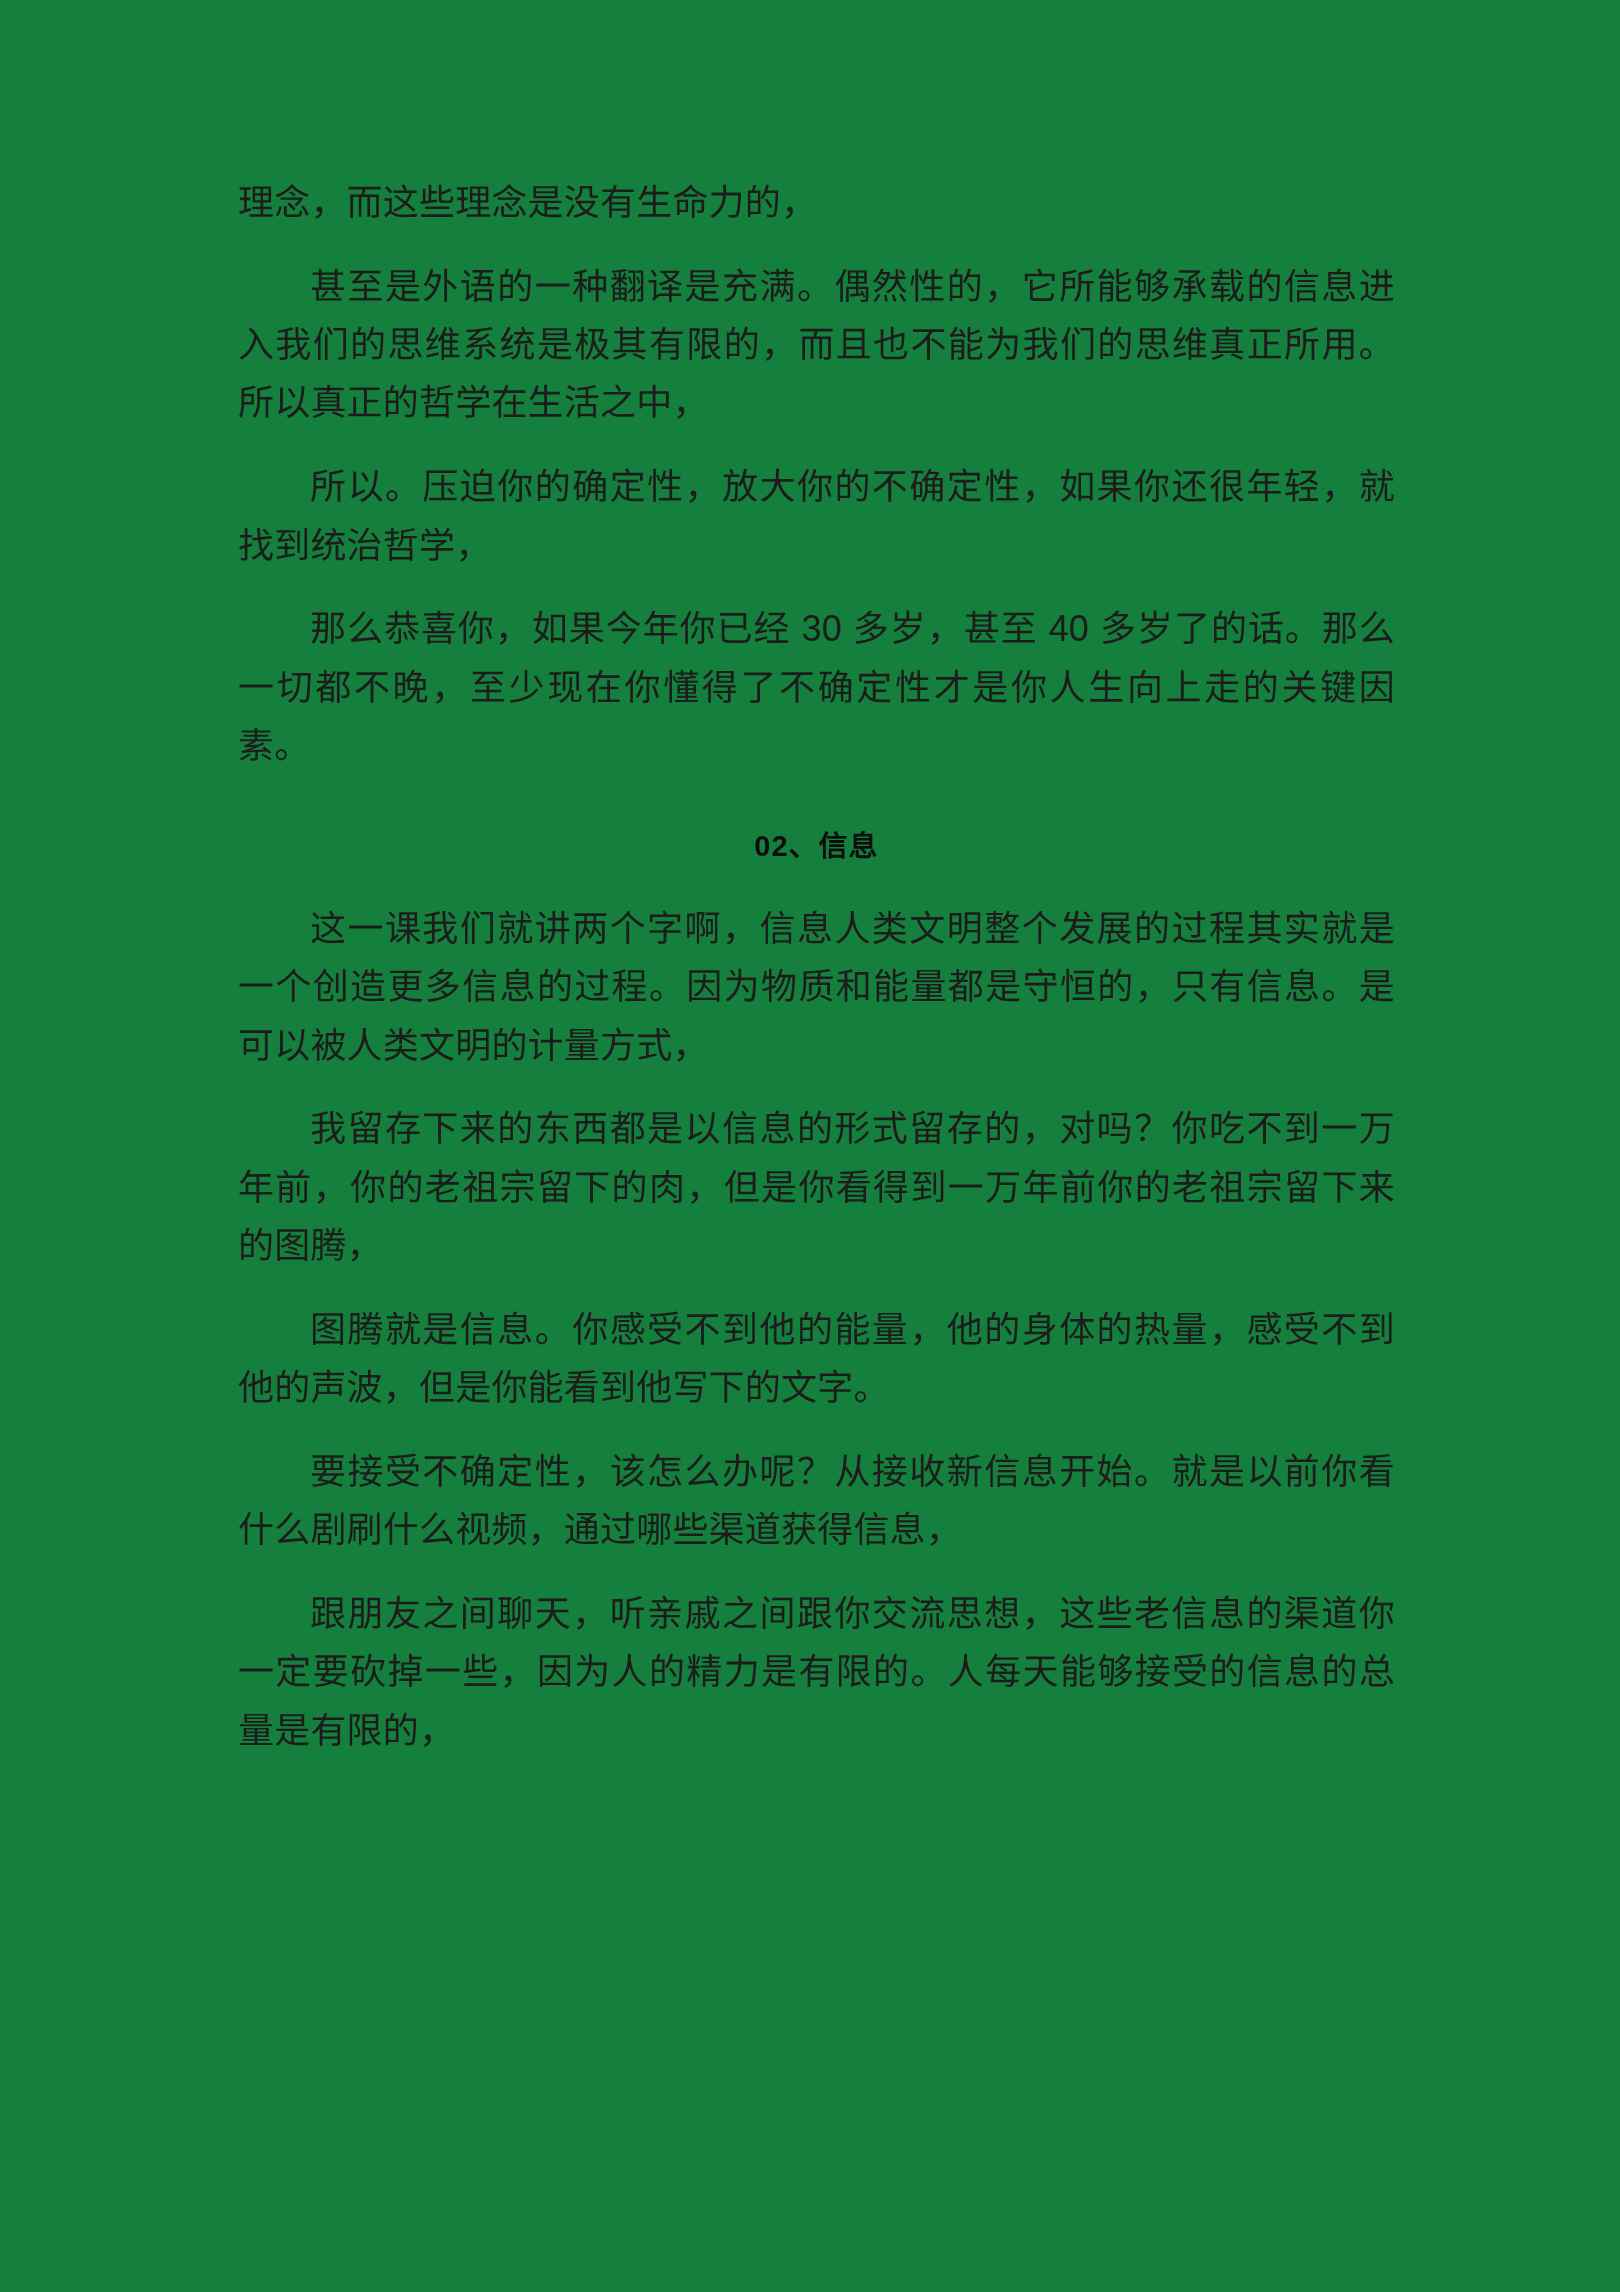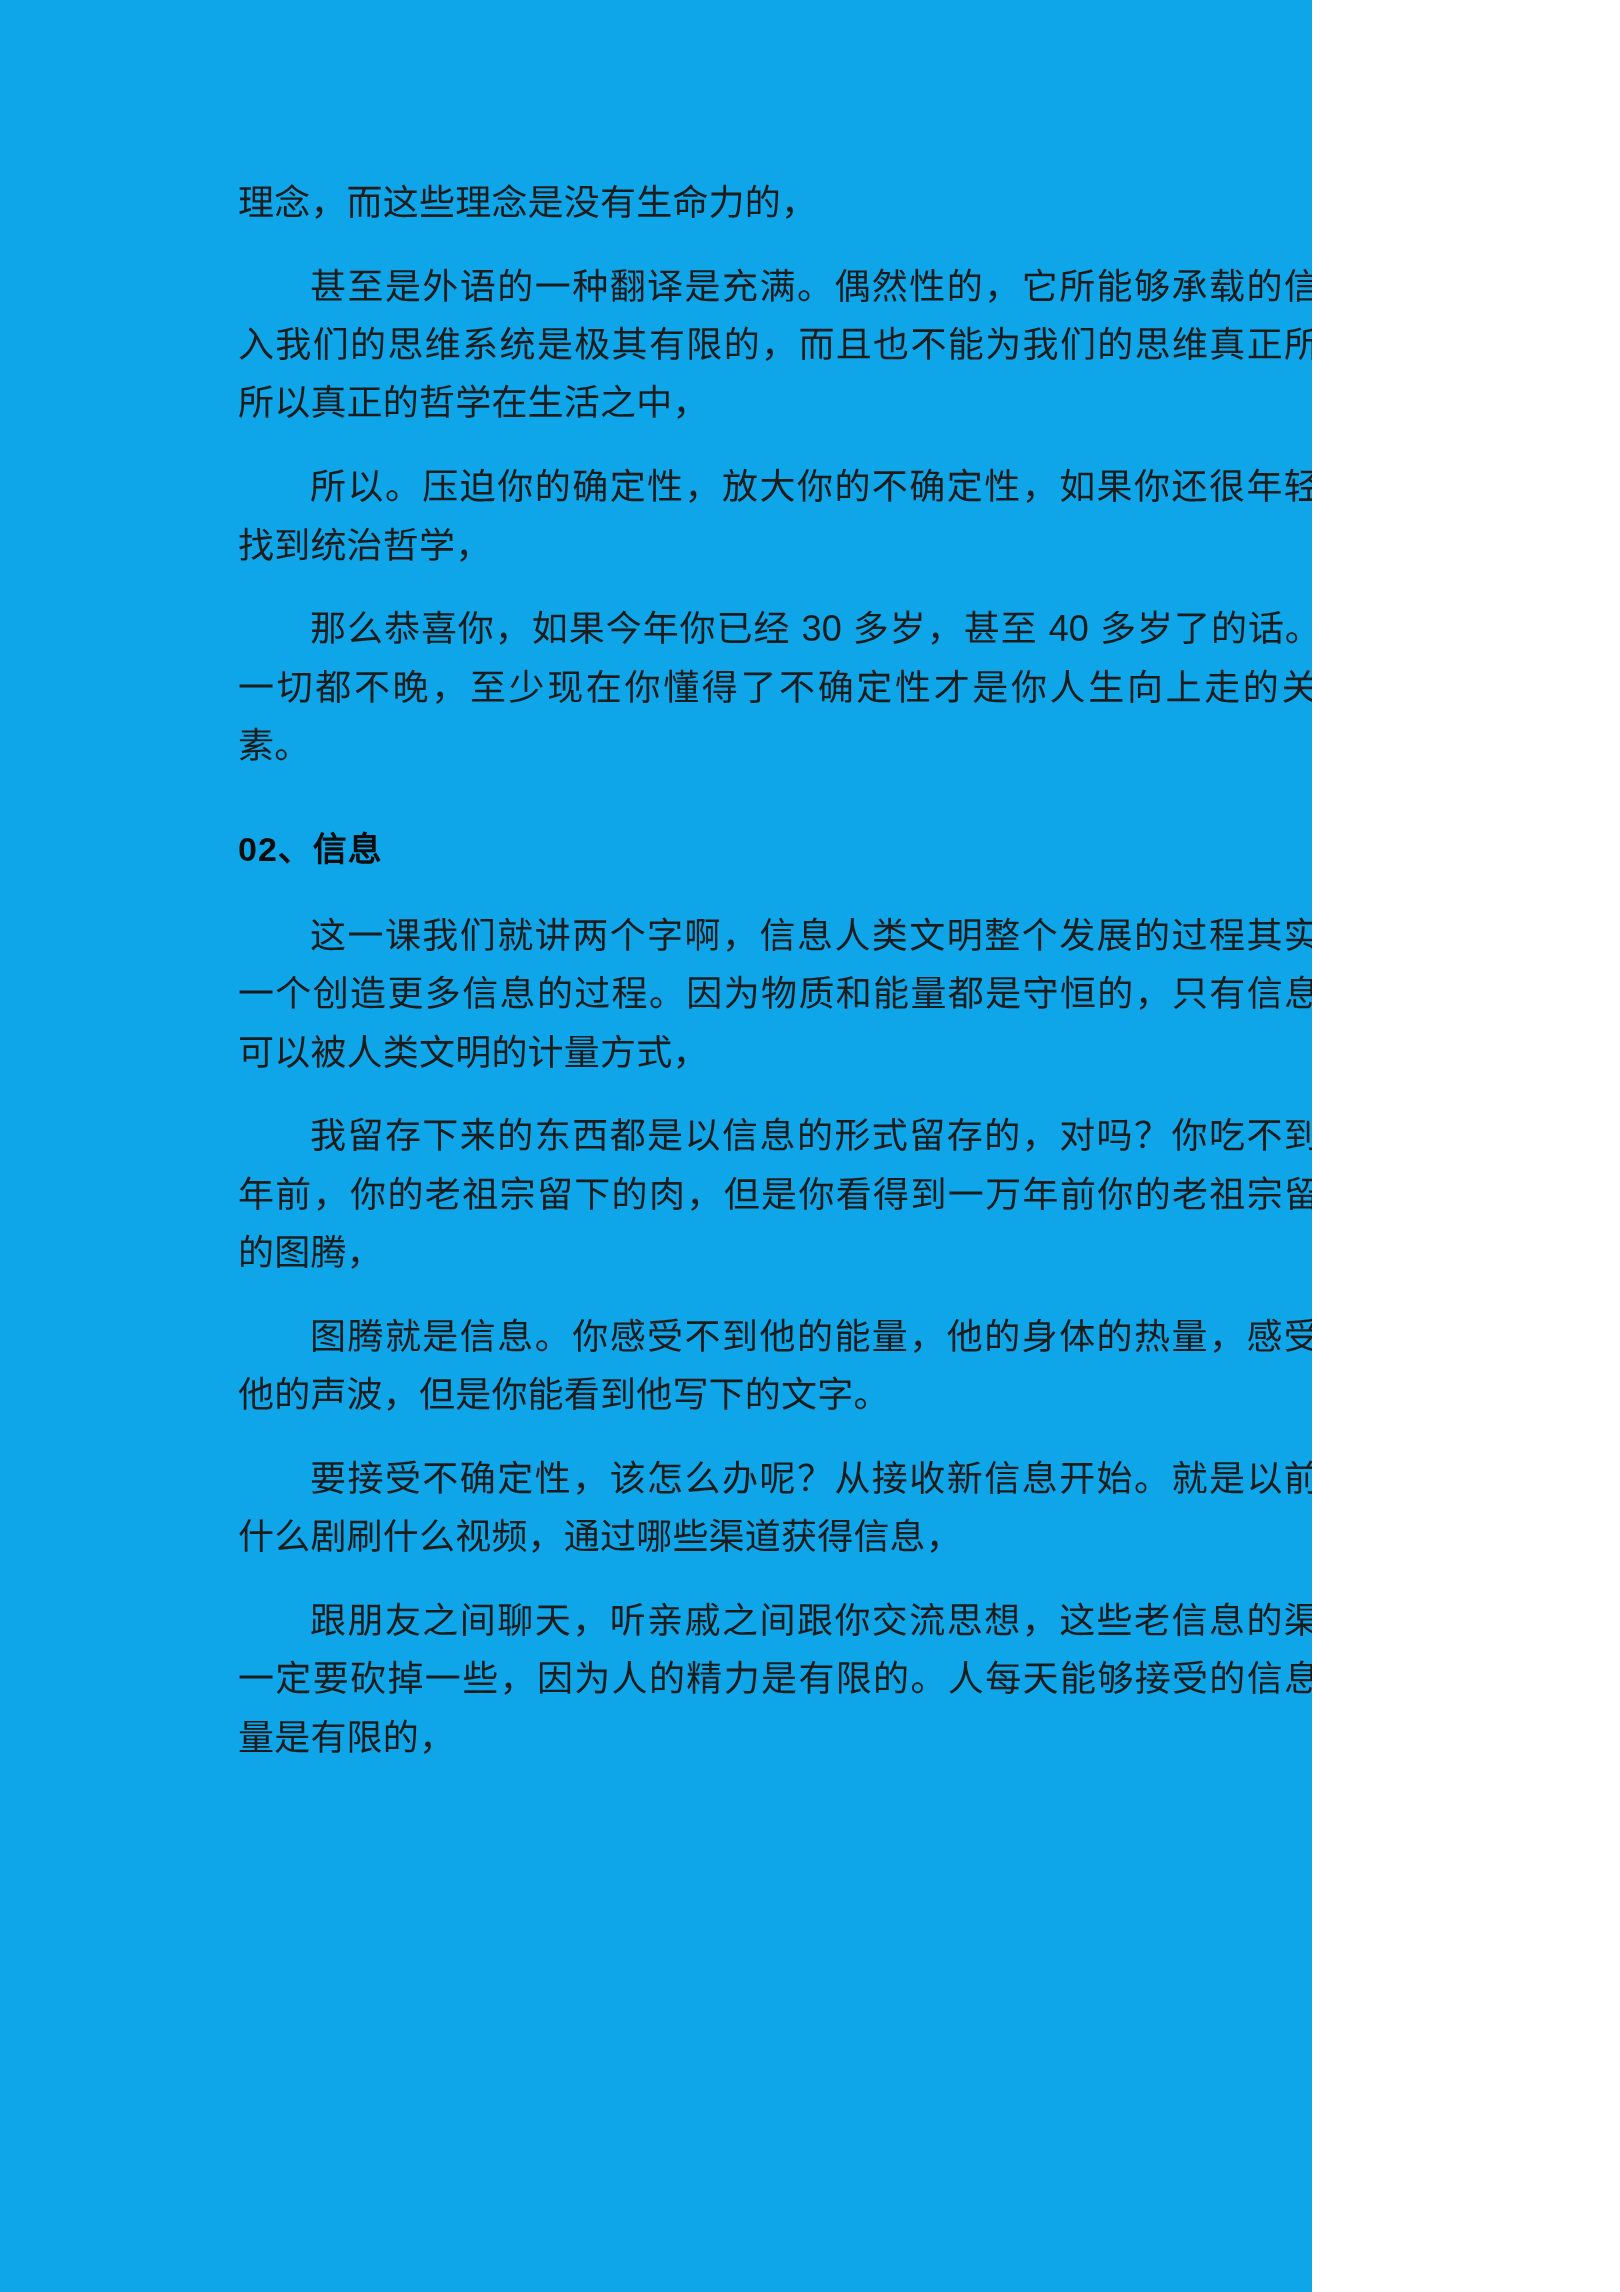--- a/index.html
+++ b/index.html
@@ -6,23 +6,23 @@
   html, body {
     margin: 0;
     padding: 0;
     background: #ffffff;
   }
   body {
     font-family: "Liberation Sans", "DejaVu Sans", sans-serif;
   }
   .page {
     position: relative;
-    width: 1312px;
+    width: 1620px;
     height: 2293px;
-    background: #0ea5e9;
+    background: #15803d;
     box-sizing: border-box;
     overflow: hidden;
     padding-left: 18px;
   }
   .page-body {
     position: absolute;
     left: 238px;
     top: 174px;
     width: 1157px;
   }
@@ -37,24 +37,24 @@
     font-weight: 400;
   }
   .para.indent {
     text-indent: 2em;
   }
   .para.noindent {
     text-indent: 0;
   }
   .section-heading {
     margin: 51px 0 33px 0;
-    font-size: 34px;
+    font-size: 29px;
     line-height: 1.4;
     font-weight: 700;
-    text-align: left;
+    text-align: center;
     color: #0d0d0d;
     letter-spacing: 1px;
   }
 </style>
 </head>
 <body>
 
 <div class="page">
   <div class="page-body">
 

